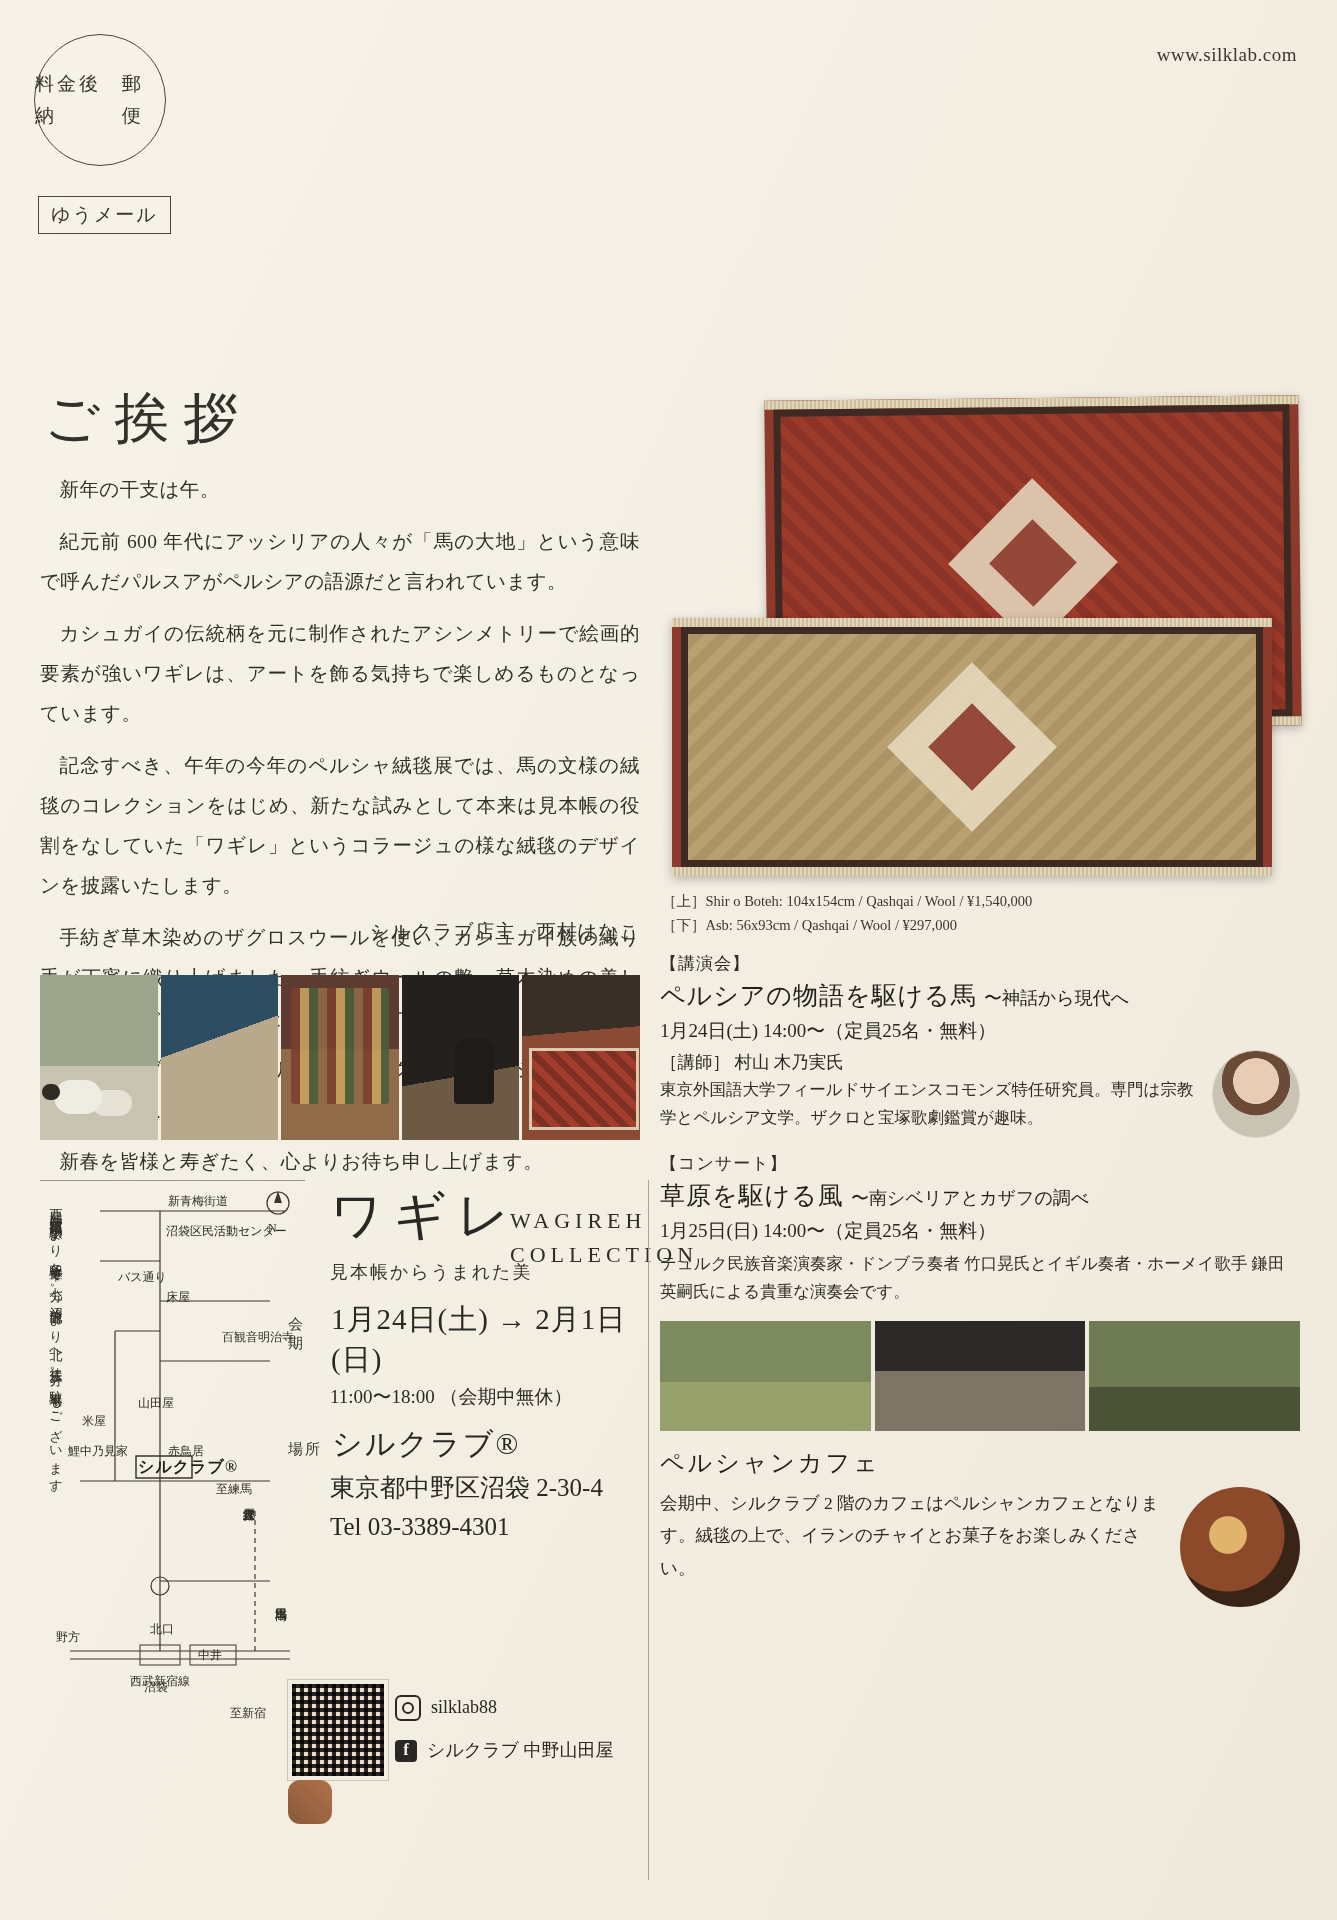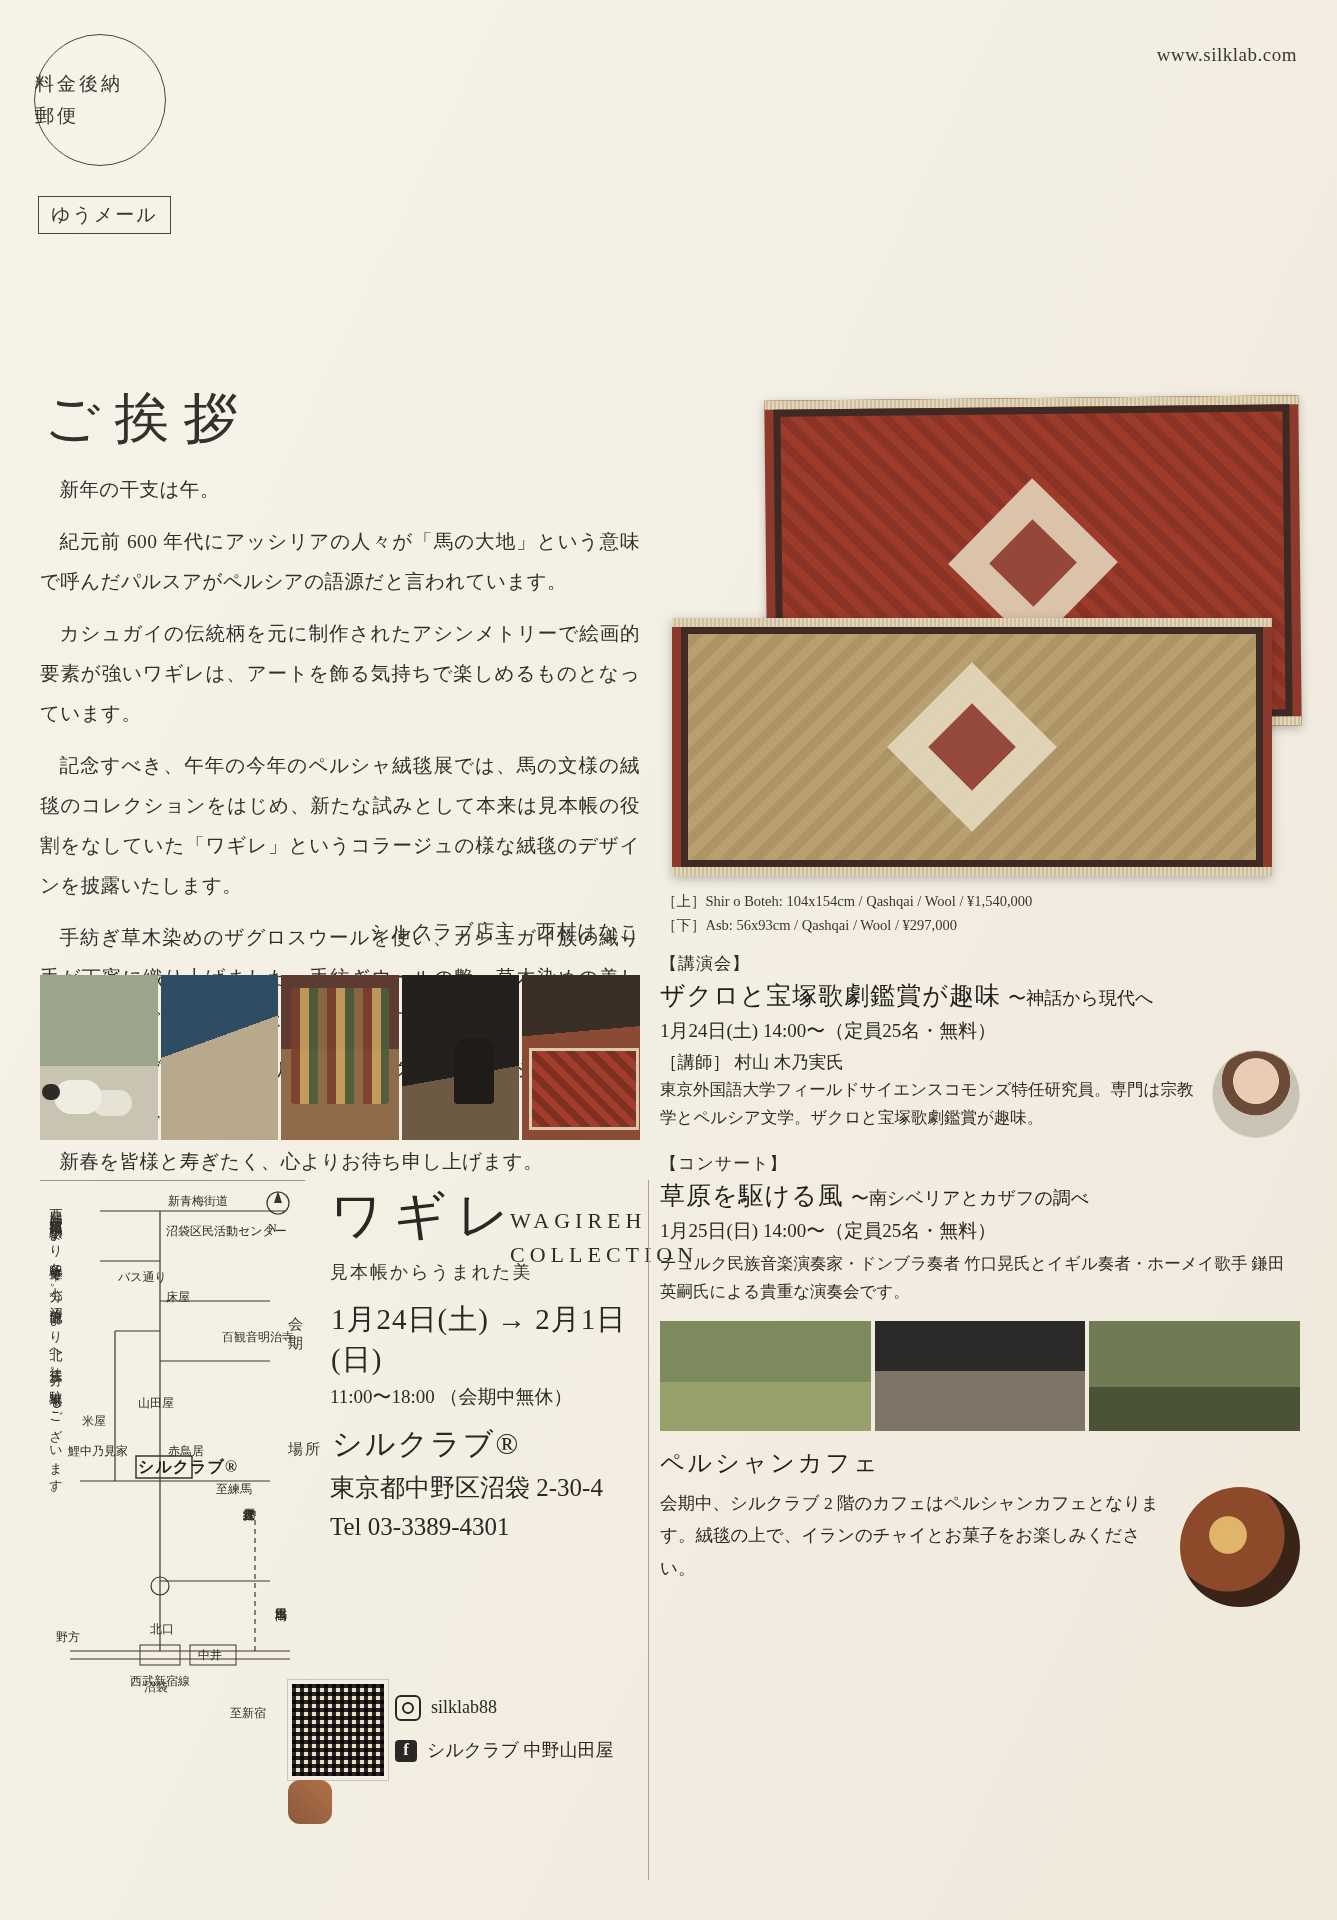--- a/index.html
+++ b/index.html
@@ -19,21 +19,21 @@
   }
   
   .url{
     position:absolute;top:44px;right:40px;
     font-family:"Liberation Serif", serif;
     font-size:19px;color:#3a3631;letter-spacing:.5px;
   }
   .stamp-circle{
     position:absolute;left:34px;top:34px;
     width:130px;height:130px;border:1px solid #4a453f;border-radius:50%;
-    display:flex;flex-direction:column;justify-content:center;
+    display:flex;flex-direction:row;align-items:center;justify-content:center;
     font-size:19px;letter-spacing:3px;color:#3a352f;line-height:1.7;
   }
   .stamp-box{
     position:absolute;left:38px;top:196px;
     border:1px solid #4a453f;padding:5px 12px;
     font-size:19px;letter-spacing:2px;color:#3a352f;
   }
   
   .greeting-title{
     position:absolute;left:44px;top:382px;
@@ -329,21 +329,21 @@
     </div>
   </div>
 
   <div class="divider-v"></div>
 
   <div class="rcol">
 
     <div>
       <div class="evt-tag">【講演会】</div>
       <div class="evt-title">
-        <span>ザクロと宝塚歌劇鑑賞が趣味</span>
+        <span>ペルシアの物語を駆ける馬</span>
         <span class="small">〜神話から現代へ</span>
       </div>
       <div class="evt-when">1月24日(土) 14:00〜（定員25名・無料）</div>
       <div class="speaker-row">
         <div class="speaker-txt">
           <div class="speaker-name">
             <span>［講師］</span>
             <span>村山 木乃実氏</span>
           </div>
           <div class="evt-body">東京外国語大学フィールドサイエンスコモンズ特任研究員。専門は宗教学とペルシア文学。ザクロと宝塚歌劇鑑賞が趣味。</div>

